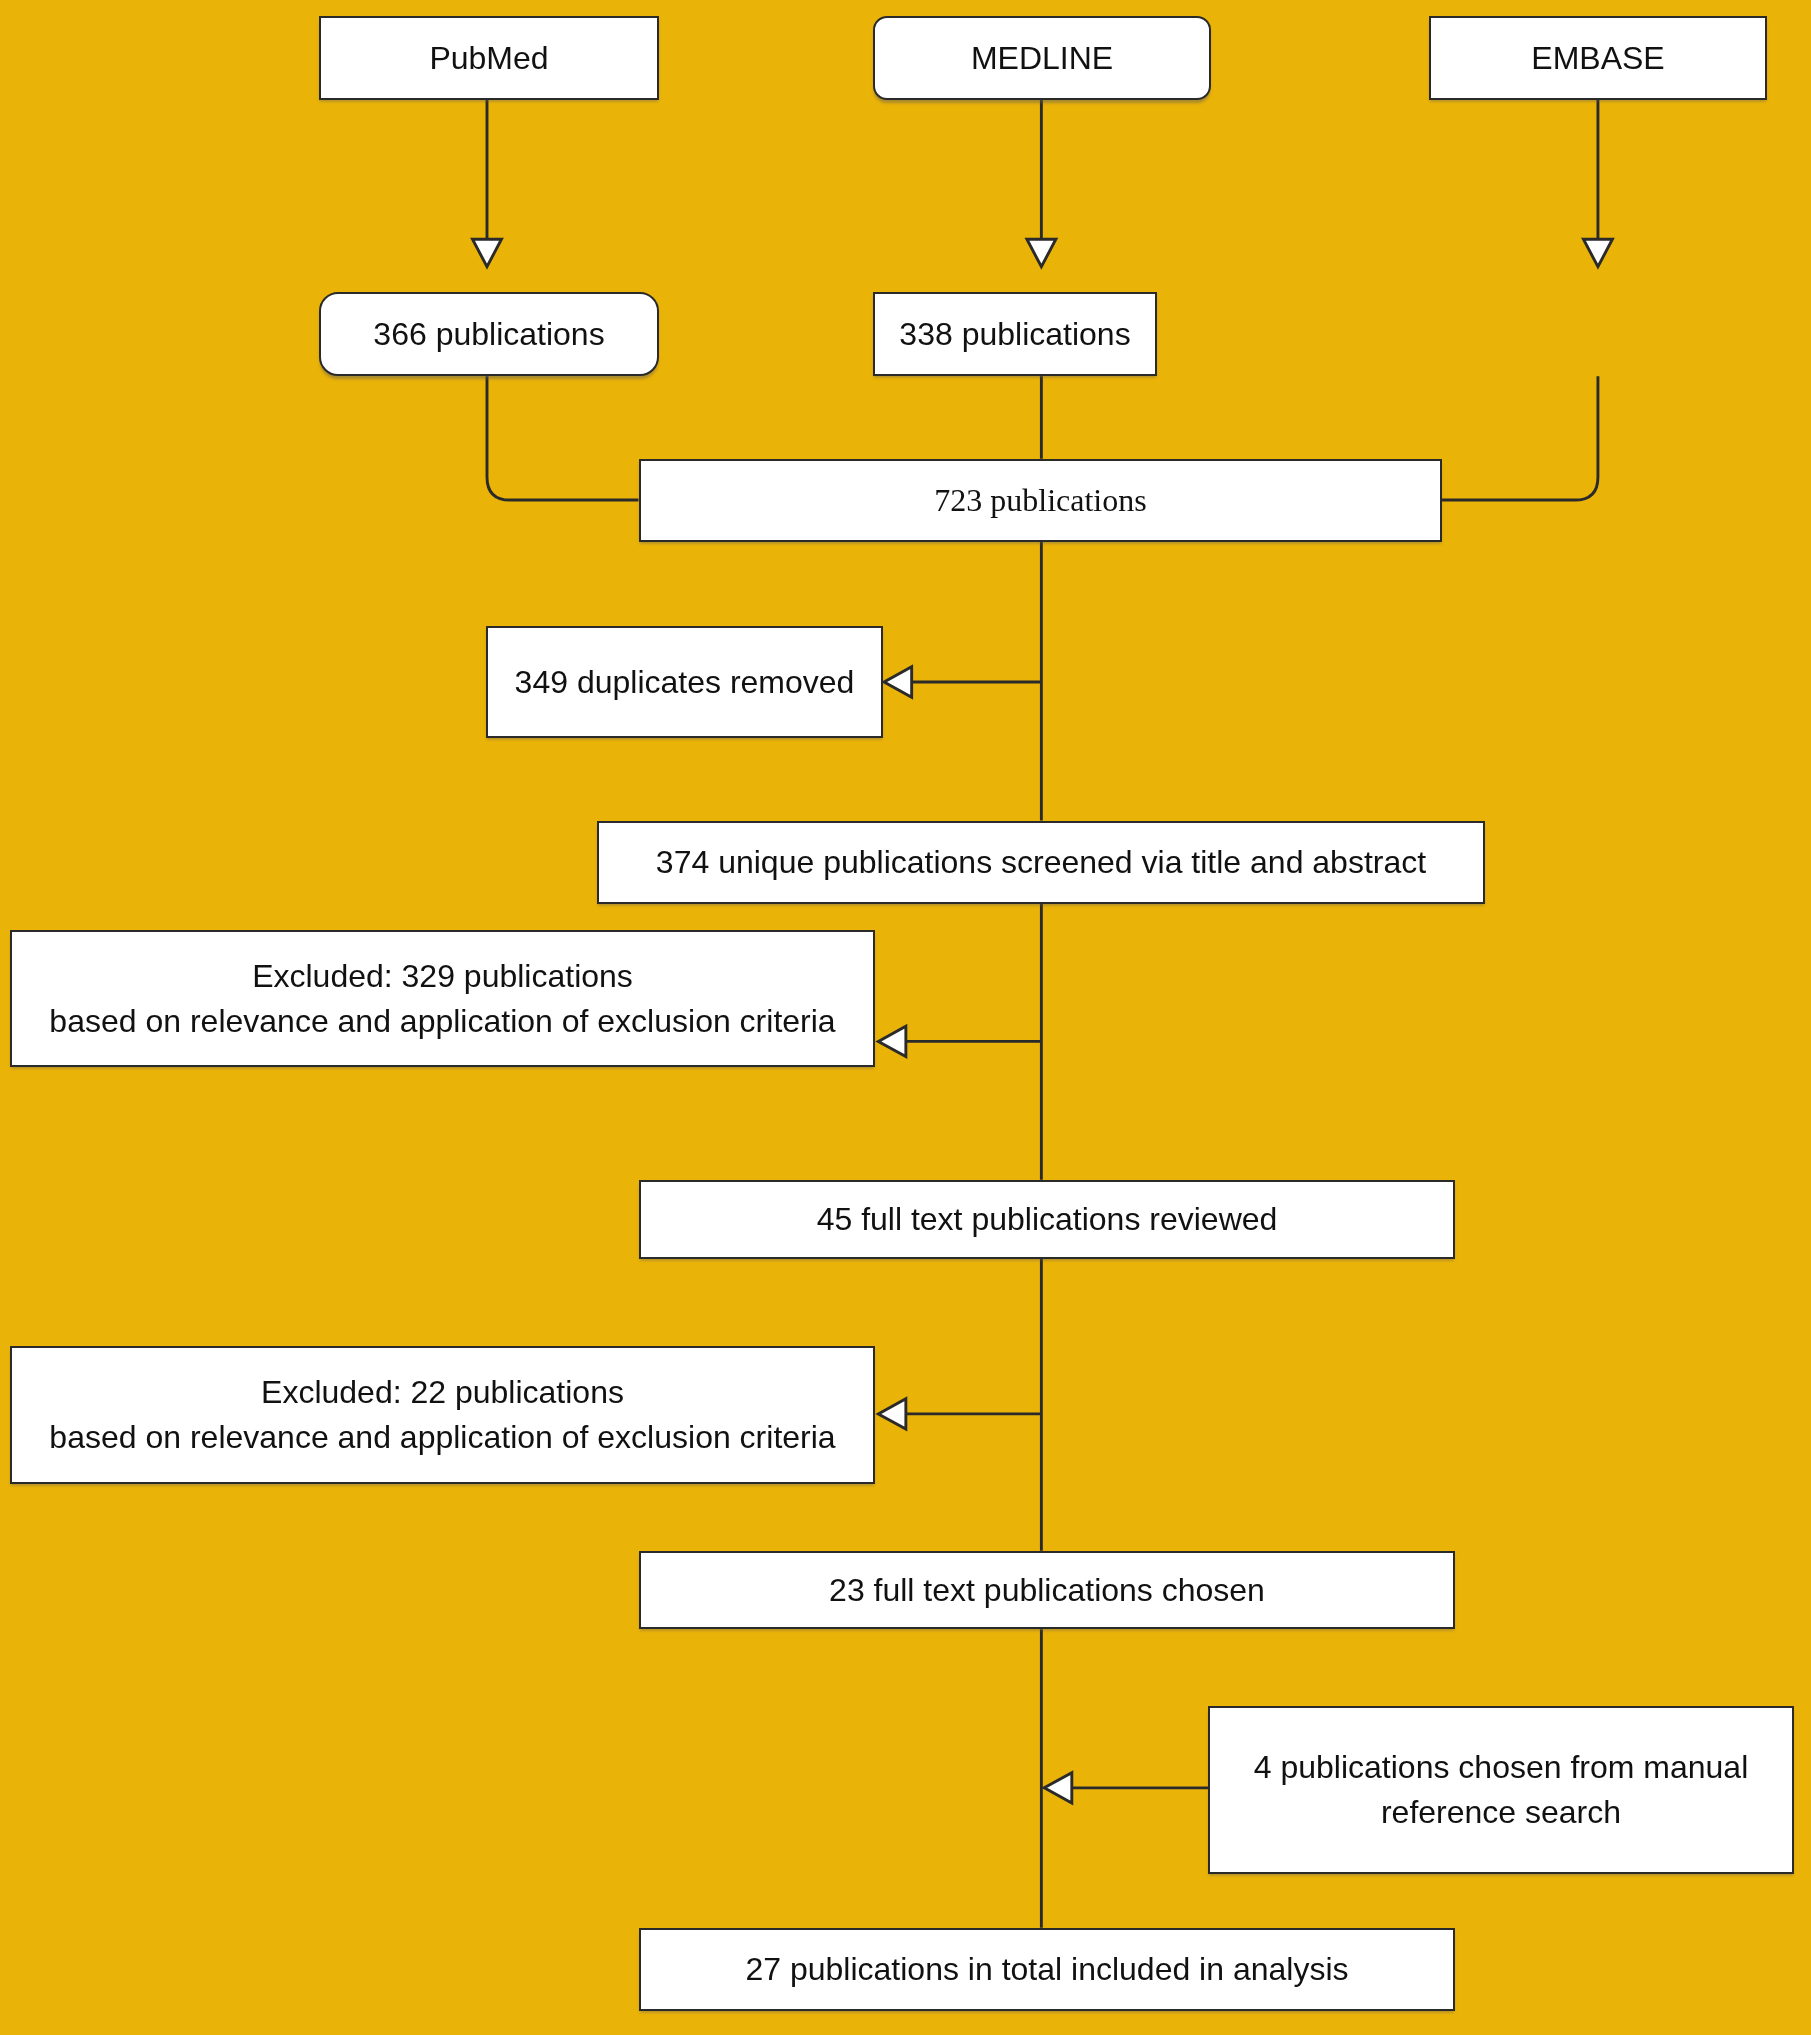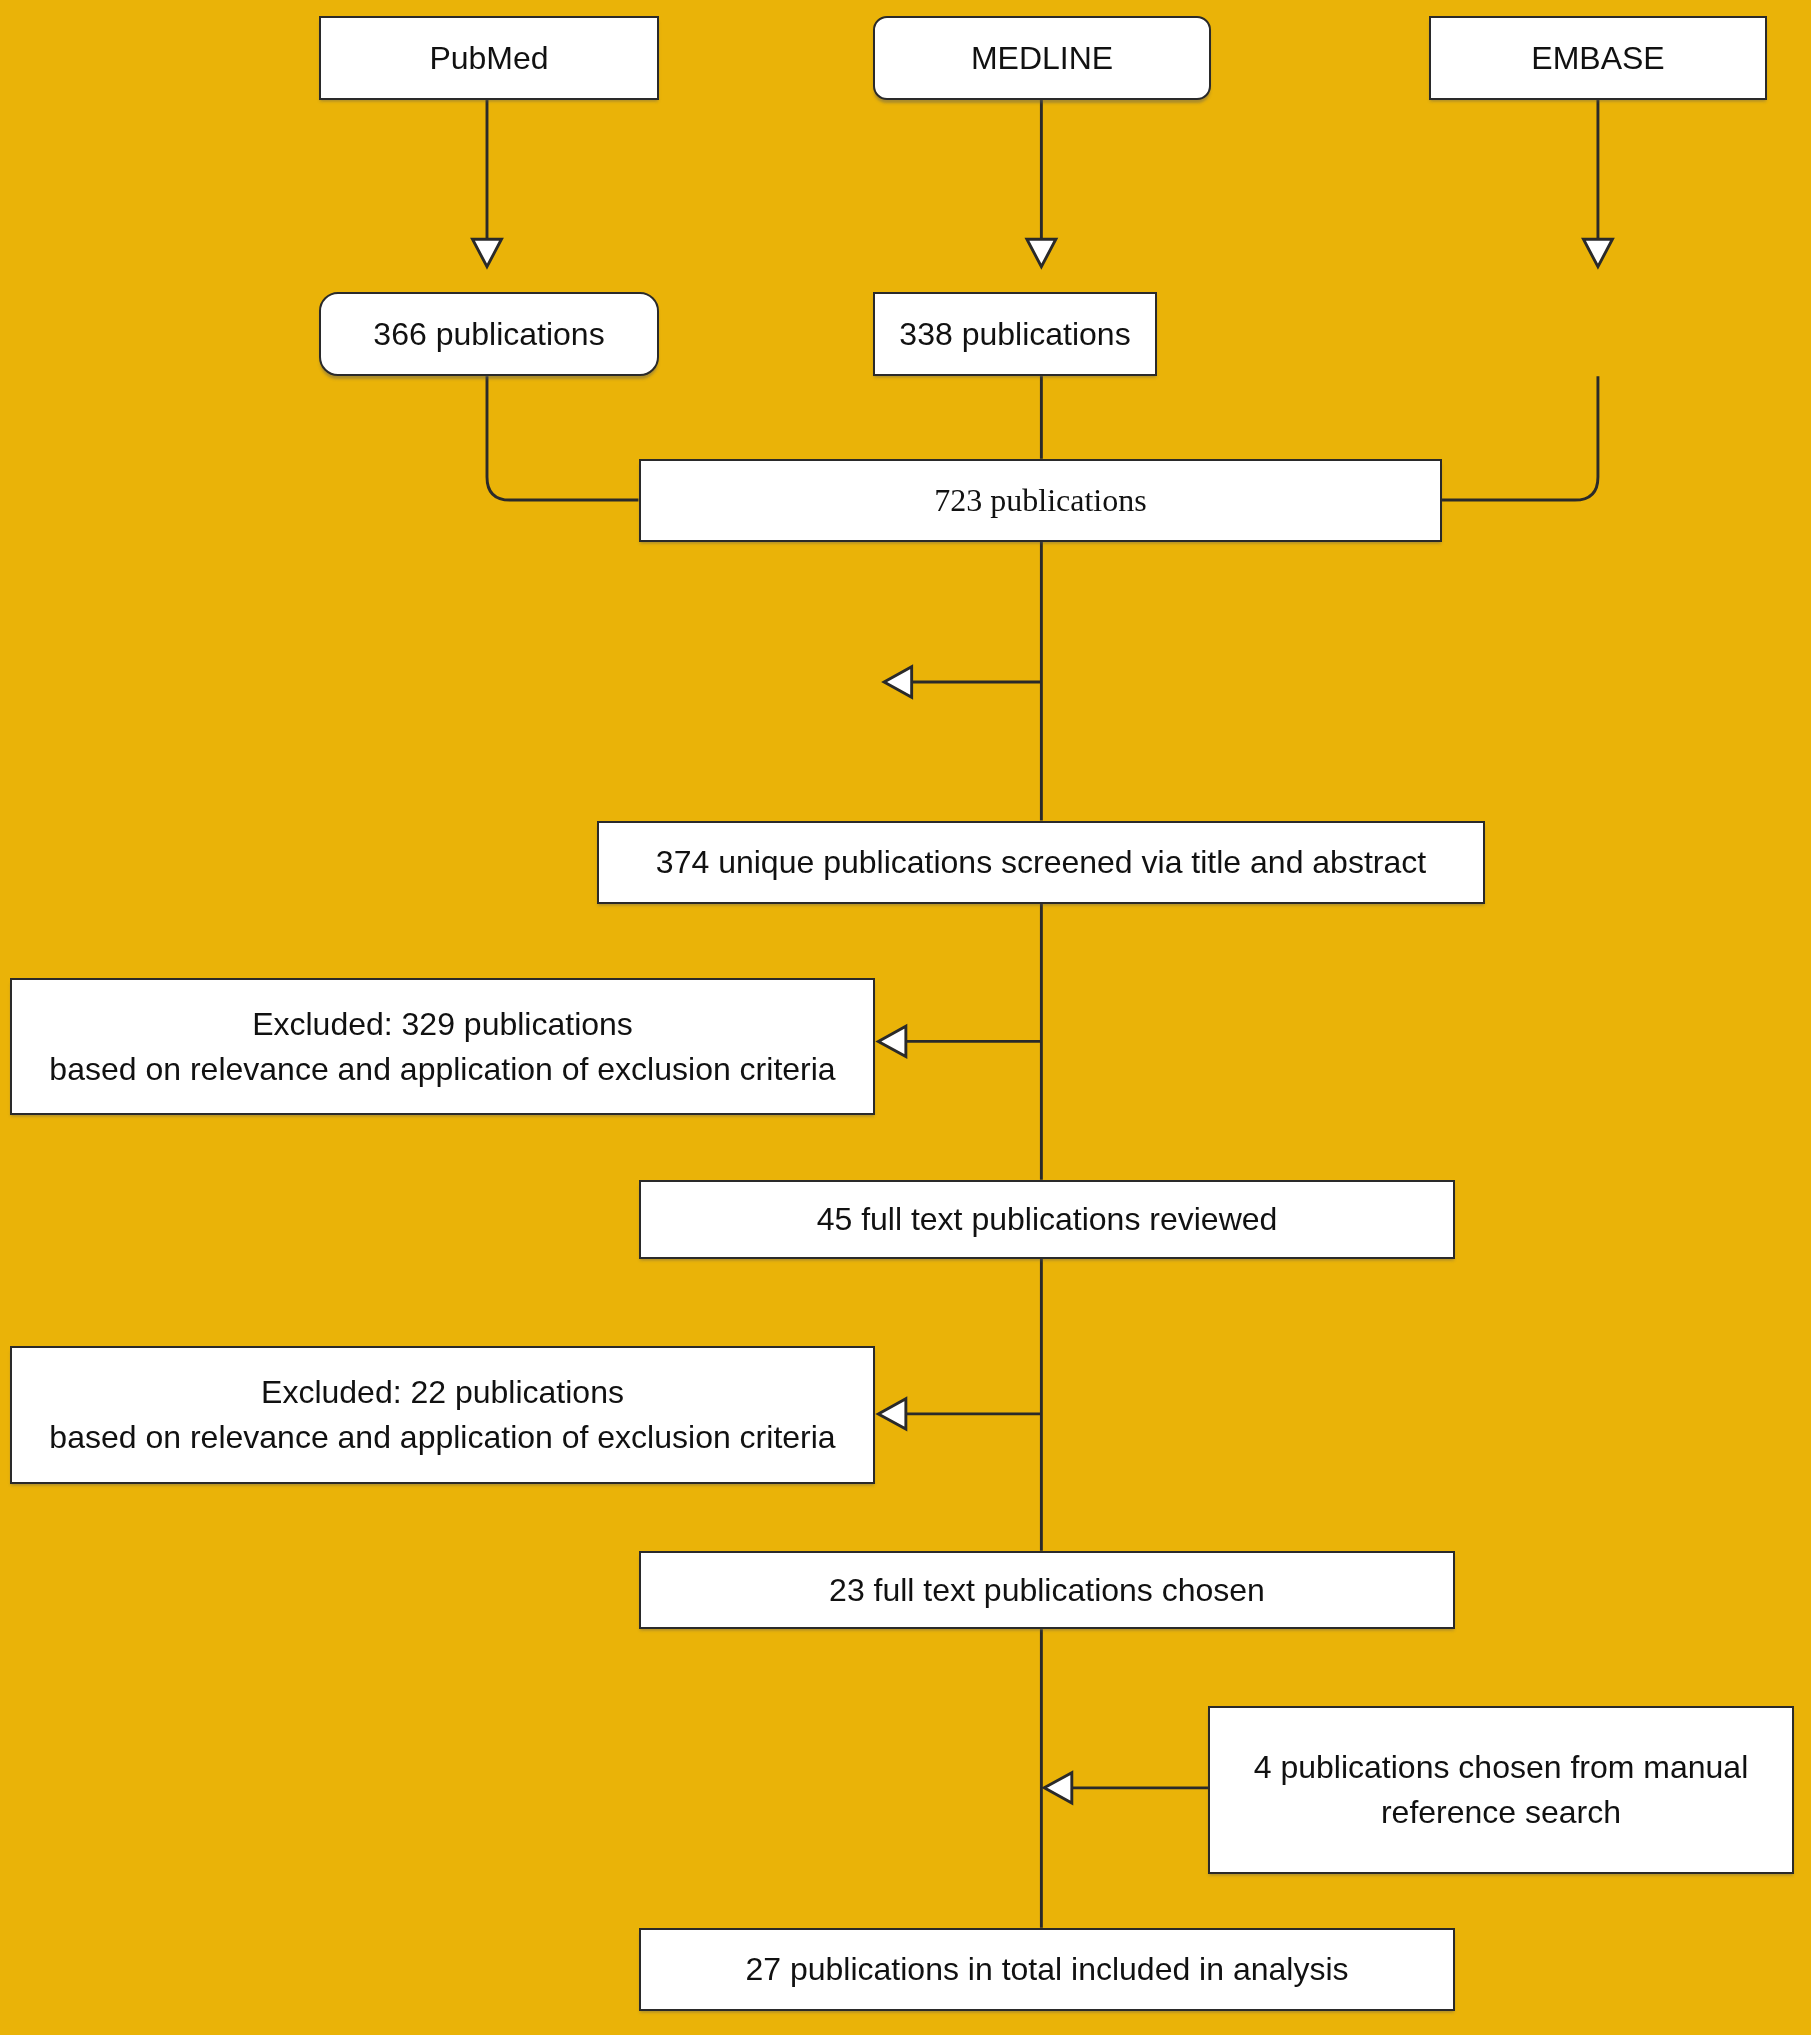--- a/index.html
+++ b/index.html
@@ -56,21 +56,21 @@
   #n-366      { left: 319px;  top: 292px;  width: 340px;  height: 84px; border-radius: 19px; }
   #n-338      { left: 873px; top: 292px;  width: 284px;  height: 84px; }
   #n-19       { left: 1429px; top: 292px;  width: 338px;  height: 84px; }
   
   #n-723      { left: 639px;  top: 459px;  width: 803px; height: 83px; font-family: Liberation Serif, serif; }
   
   #n-349      { left: 486px;  top: 626px;  width: 397px;  height: 112px; }
   
   #n-374      { left: 597px;  top: 821px; width: 888px; height: 83px; }
   
-  #n-excl329  { left: 10px;   top: 978px; width: 865px; height: 137px; }
+  #n-excl329  { left: 10px;   top: 930px; width: 865px; height: 137px; }
   
   #n-45       { left: 639px;  top: 1180px; width: 816px; height: 79px; }
   
   #n-excl22   { left: 10px;   top: 1346px; width: 865px; height: 138px; }
   
   #n-23       { left: 639px;  top: 1551px; width: 816px; height: 78px; }
   
   #n-manual   { left: 1208px; top: 1706px; width: 586px;  height: 168px; }
   
   #n-27       { left: 639px;  top: 1928px; width: 816px; height: 83px; }
@@ -125,20 +125,23 @@
     <div>366 publications</div>
   </div>
   <div class="node" id="n-338">
     <div>338 publications</div>
   </div>
 
   <div class="node" id="n-723">
     <div>723 publications</div>
   </div>
 
+  <div class="node" id="n-349">
+    <div>349 duplicates removed</div>
+  </div>
 
   <div class="node" id="n-374">
     <div>374 unique publications screened via title and abstract</div>
   </div>
 
   <div class="node" id="n-excl329">
     <div>Excluded: 329 publications</div>
     <div>based on relevance and application of exclusion criteria</div>
   </div>
 

